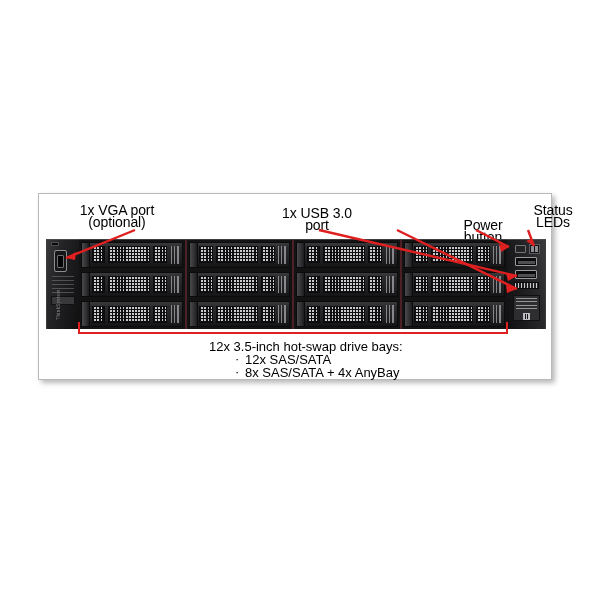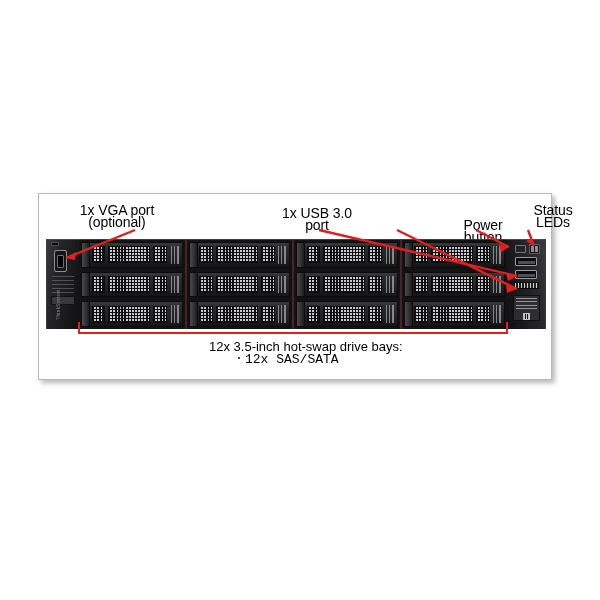--- a/index.html
+++ b/index.html
@@ -322,21 +322,20 @@
   #caption-title { margin: 0 0 0 0; }
   #caption-list {
     margin: 0;
     padding: 0;
     list-style: none;
   }
   #caption-list li {
     margin: 0 0 0 26px;
     padding-left: 10px;
     position: relative;
-    font-family: Liberation Mono, monospace;
   }
   #caption-list li::before {
     content: "\00B7";
     position: absolute;
     left: 0;
     top: -1px;
     font-size: 13px;
     line-height: 13px;
     color: #000;
   }
@@ -526,16 +525,17 @@
       <polygon points="495,52 487,47 492,45"></polygon>
     </g>
 
     <path d="M 40 128 L 40 139 L 468 139 L 468 128" stroke="#e02020" stroke-width="2" fill="none"></path>
   </svg>
 
   <div id="caption">
     <div id="caption-title">12x 3.5-inch hot-swap drive bays:</div>
     <ul id="caption-list">
       <li>12x SAS/SATA</li>
+      <li>8x SAS/SATA + 4x AnyBay</li>
     </ul>
   </div>
 
 </div>
 
 </body></html>

